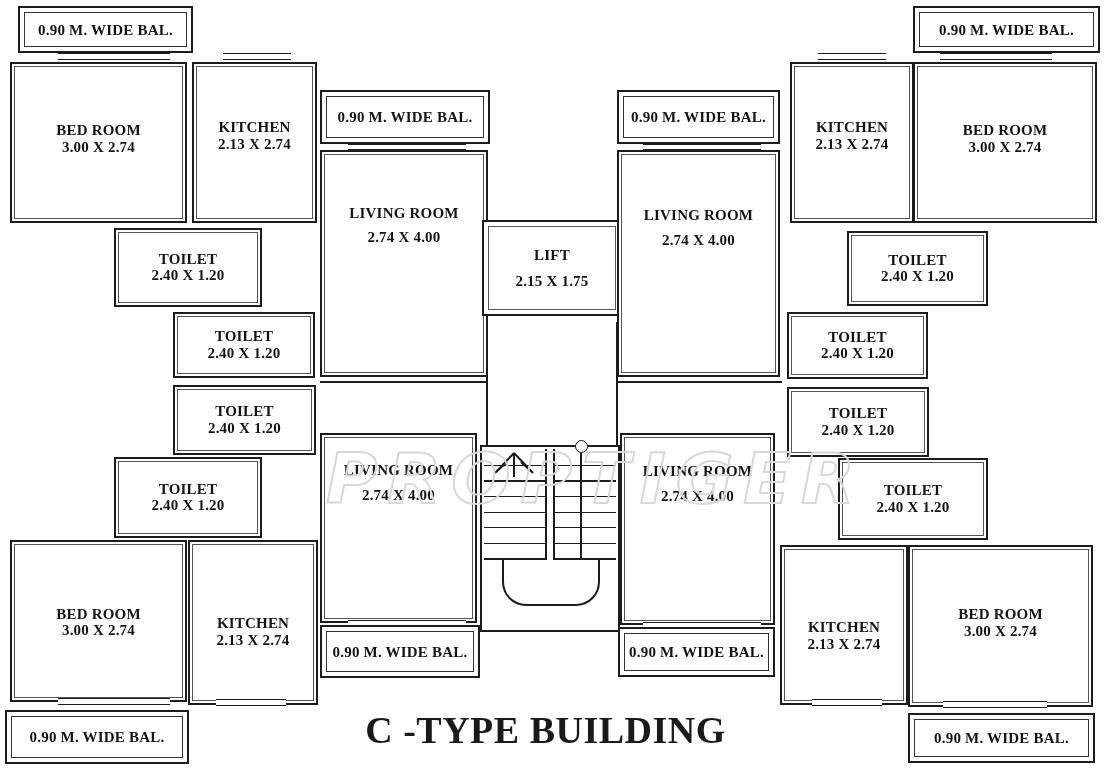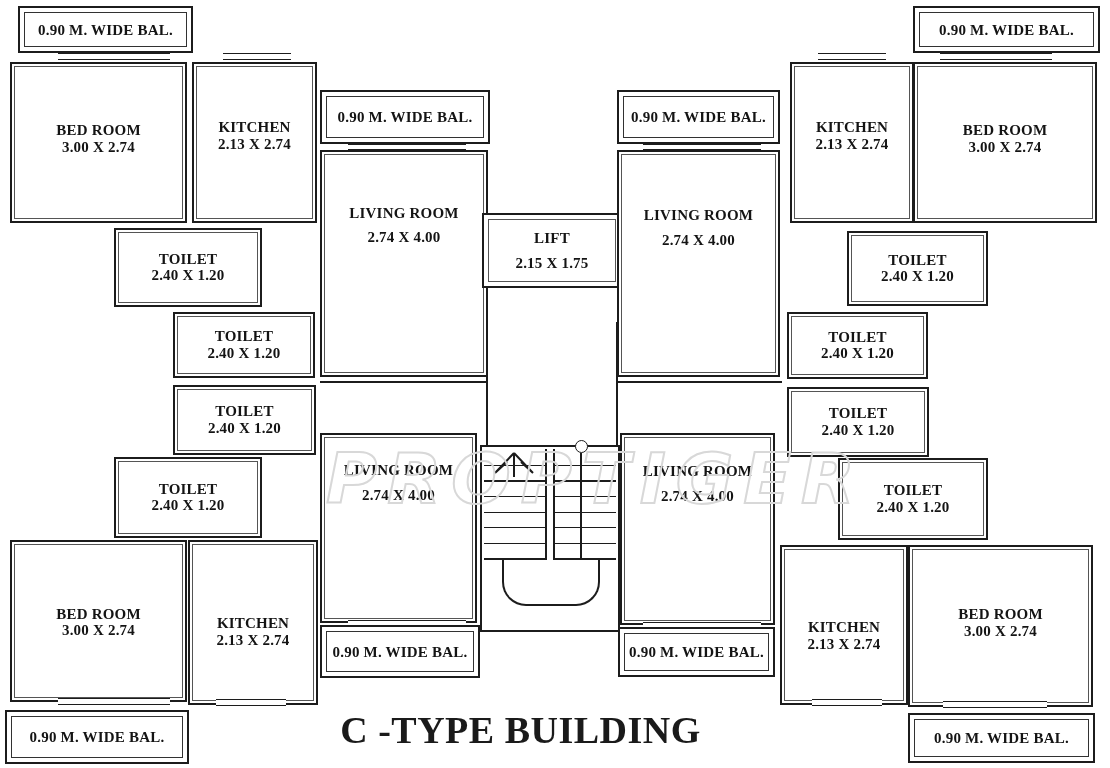--- a/index.html
+++ b/index.html
@@ -60,21 +60,21 @@
     border-radius:0 0 24px 24px;background:#fff;
   }
   #stair-arrow{position:absolute;left:4px;top:0px;}
   #watermark{
     position:absolute;left:326px;top:444px;z-index:8;pointer-events:none;
     font-family:"DejaVu Sans","Liberation Sans",sans-serif;
     font-size:70px;font-weight:bold;letter-spacing:10px;line-height:1;
     color:transparent;font-style:italic;-webkit-text-stroke:2px var(--wm,#d8d8d8);
   }
   #title{
-    position:absolute;left:323px;top:708px;width:395px;z-index:4;
+    position:absolute;left:348px;top:708px;width:395px;z-index:4;
     text-align:center;font-size:38px;font-weight:bold;letter-spacing:.5px;
     color:#1a1a1a;
   }
 </style>
 </head>
 <body>
 
 <div id="plan" style="background: rgb(255, 255, 255);">
 
   <div class="wall" style="left:486px;top:322px;width:2px;height:123px;"></div>
@@ -171,21 +171,21 @@
       <div class="label" style="top: 50%;">
         <div>0.90 M. WIDE BAL.</div>
       </div>
     </div>
     <div class="room living" style="left: 320px; top: 150px; width: 168px; height: 227px;">
       <div class="label" style="top: 33%;">
         <div>LIVING ROOM</div>
         <div>2.74 X 4.00</div>
       </div>
     </div>
-    <div class="room lift" style="left: 482px; top: 213px; width: 140px; height: 75px;">
+    <div class="room lift" style="left: 482px; top: 220px; width: 140px; height: 96px;">
       <div class="label" style="top: 50%;">
         <div>LIFT</div>
         <div>2.15 X 1.75</div>
       </div>
     </div>
     <div class="room balcony" style="left: 617px; top: 90px; width: 163px; height: 54px;">
       <div class="label" style="top: 50%;">
         <div>0.90 M. WIDE BAL.</div>
       </div>
     </div>

